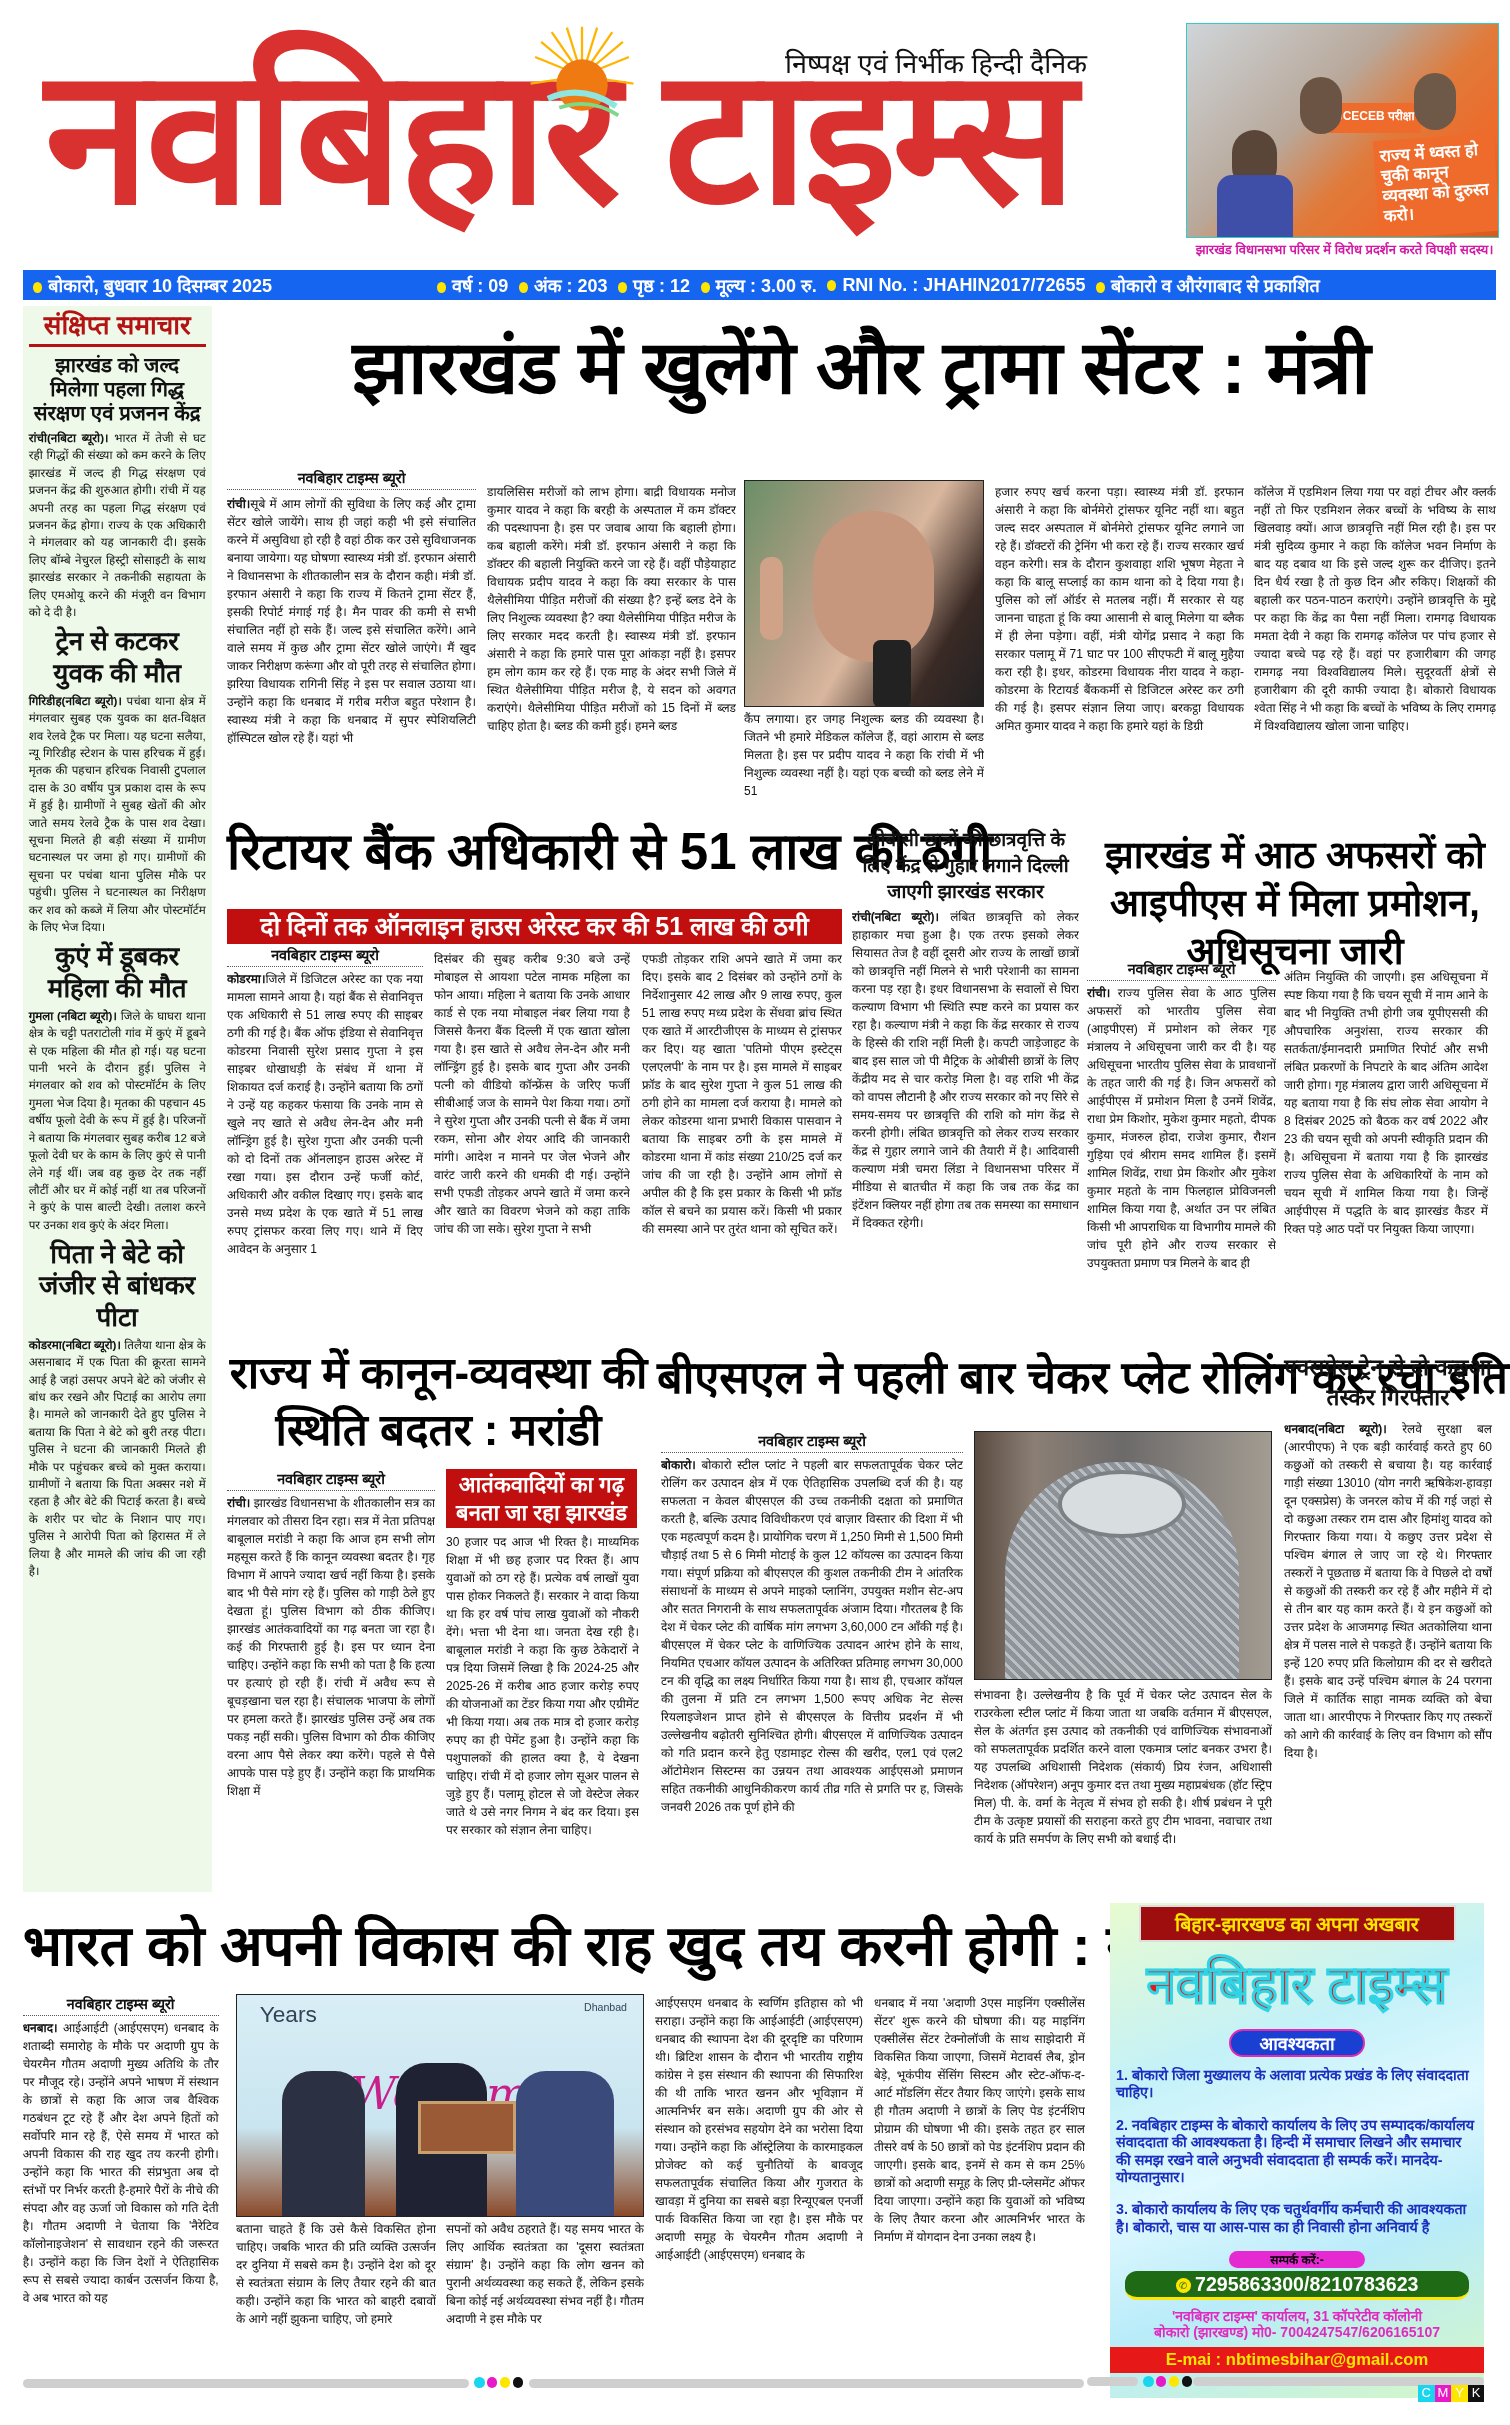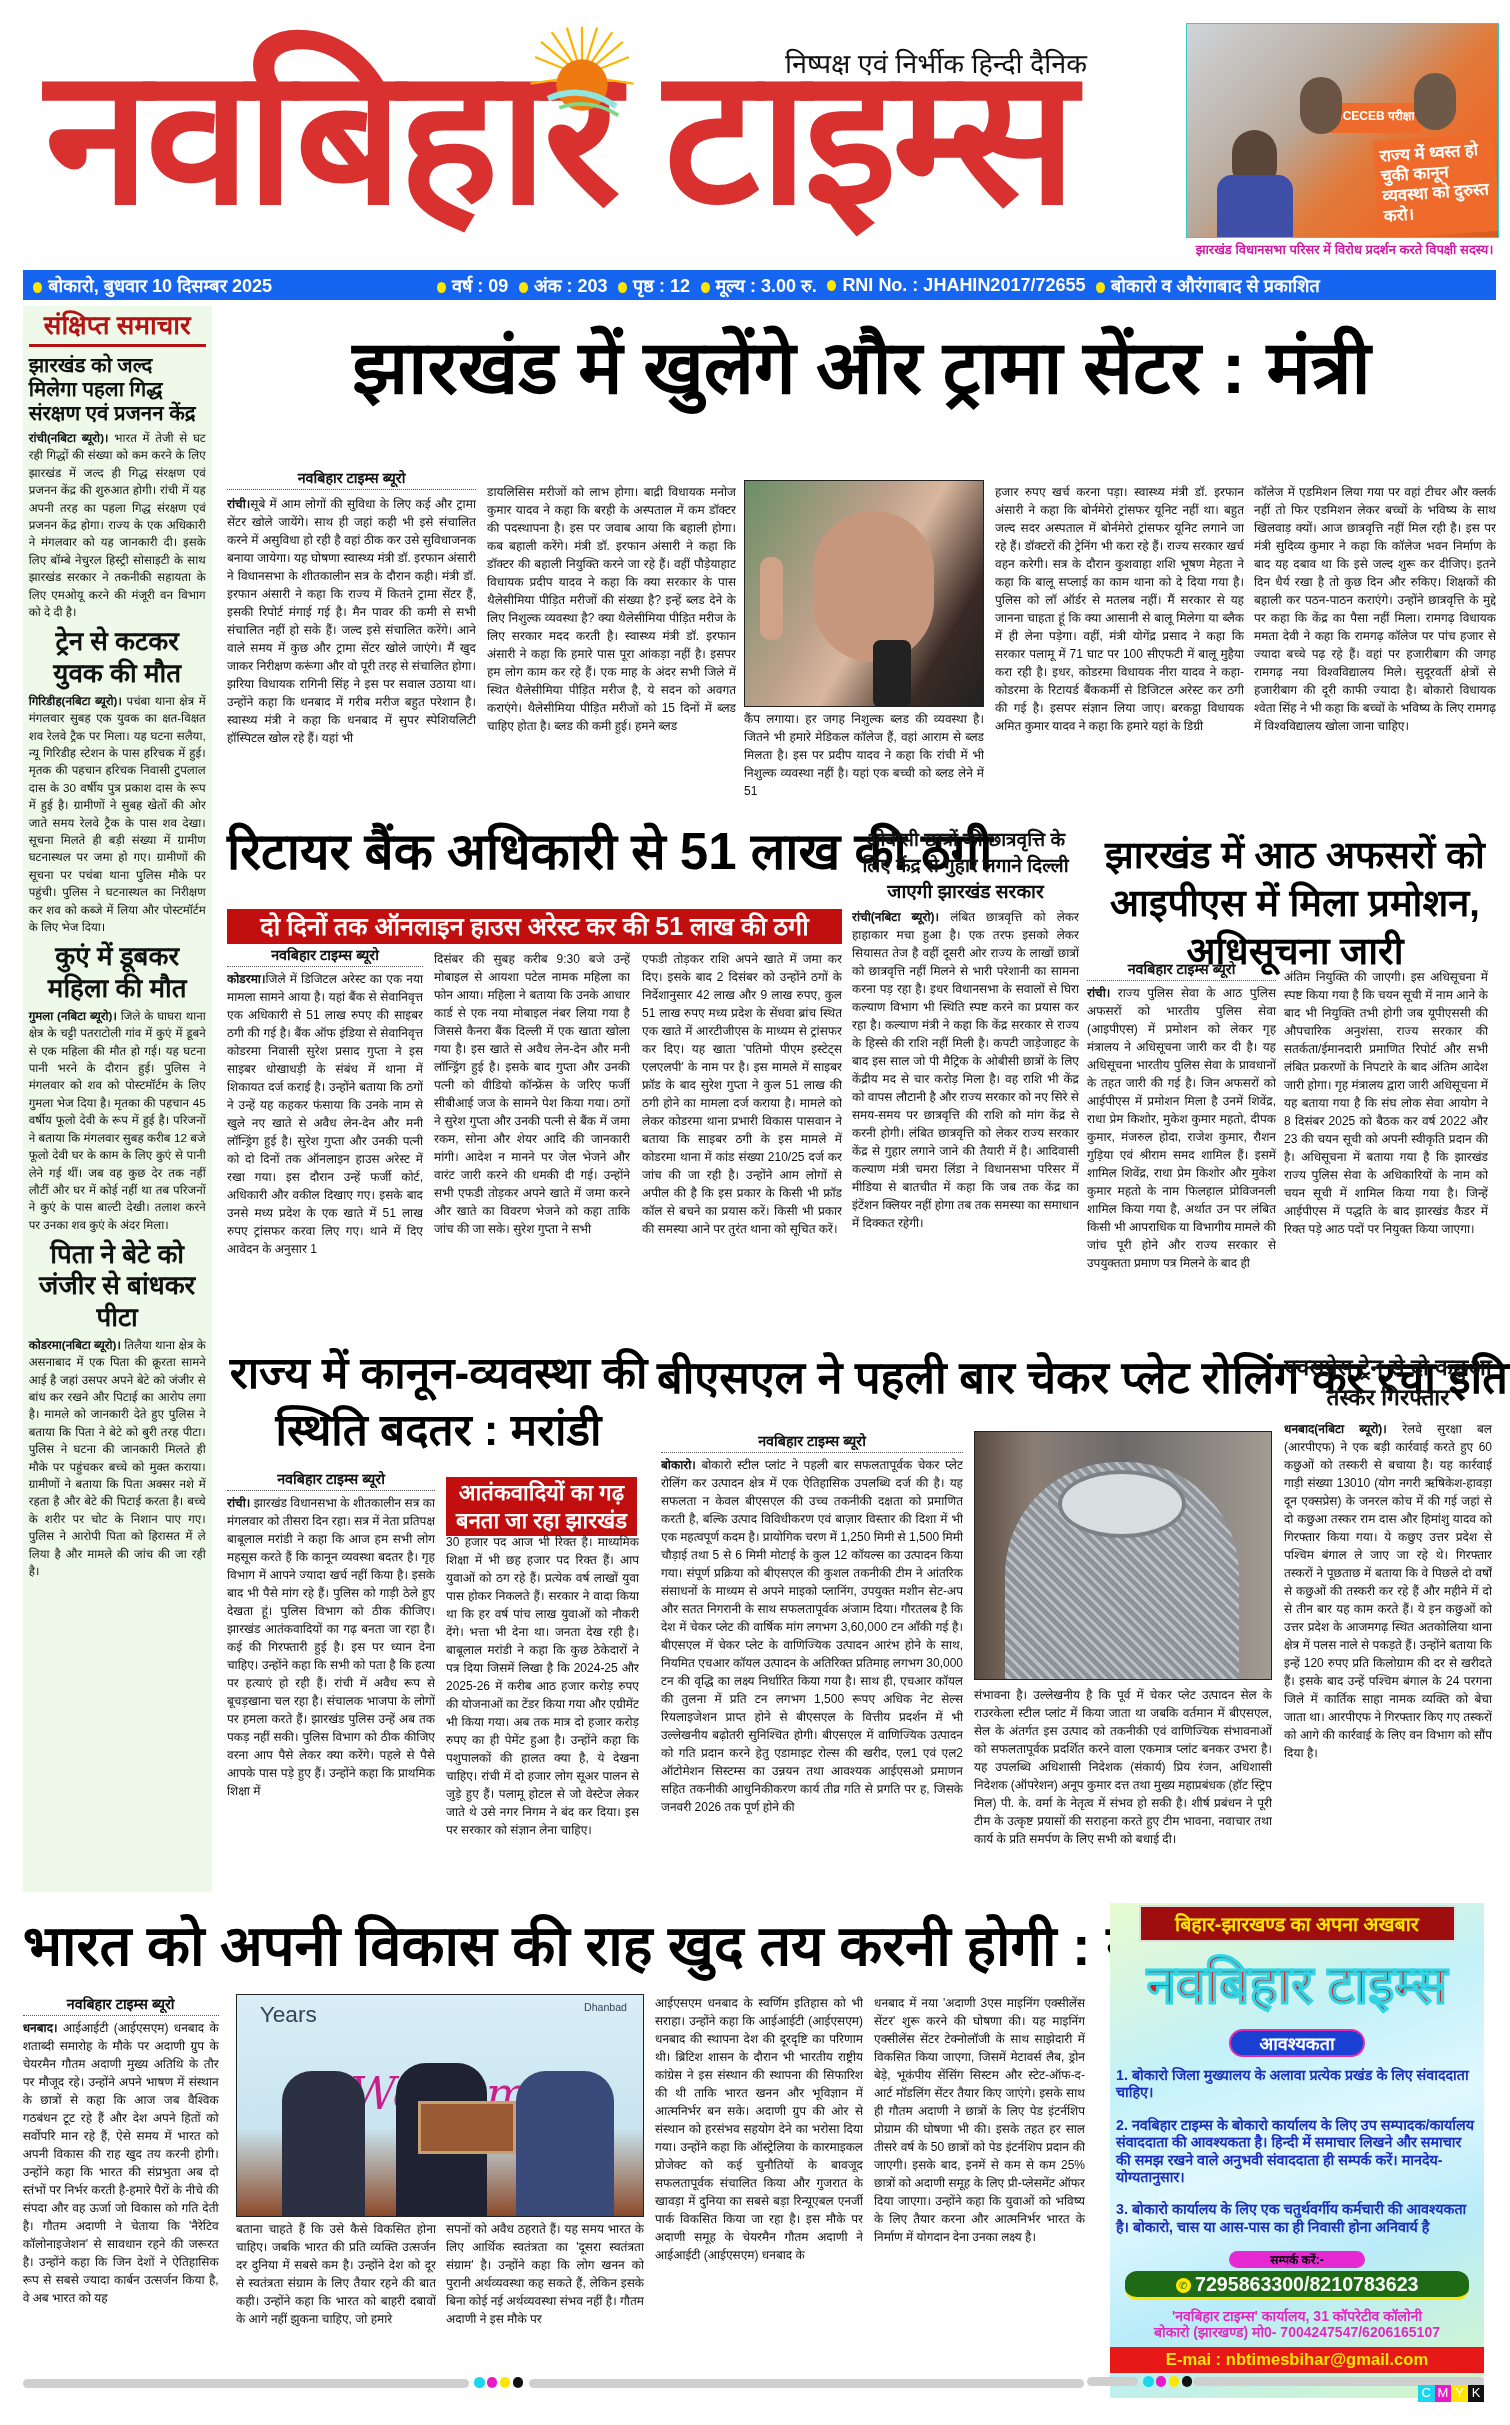--- a/index.html
+++ b/index.html
@@ -82,21 +82,21 @@
   <span><span class="dot"></span><span>अंक : 203</span></span>
   <span><span class="dot"></span><span>पृष्ठ : 12</span></span>
   <span><span class="dot"></span><span>मूल्य : 3.00 रु.</span></span>
   <span><span class="dot"></span><span>RNI No. : JHAHIN2017/72655</span></span>
   <span><span class="dot"></span><span>बोकारो व औरंगाबाद से प्रकाशित</span></span>
 </div>
 
 <div class="abs sidebar">
   <div class="sb-title">संक्षिप्त समाचार</div>
   <div>
-    <div class="sb-head" style="font-size:20.4px;">झारखंड को जल्द मिलेगा पहला गिद्ध संरक्षण एवं प्रजनन केंद्र</div>
+    <div class="sb-head" style="font-size:20.4px;text-align:center;">झारखंड को जल्द मिलेगा पहला गिद्ध संरक्षण एवं प्रजनन केंद्र</div>
     <div class="sb-body"><b>रांची(नबिटा ब्यूरो)।</b> <span>भारत में तेजी से घट रही गिद्धों की संख्या को कम करने के लिए झारखंड में जल्द ही गिद्ध संरक्षण एवं प्रजनन केंद्र की शुरुआत होगी। रांची में यह अपनी तरह का पहला गिद्ध संरक्षण एवं प्रजनन केंद्र होगा। राज्य के एक अधिकारी ने मंगलवार को यह जानकारी दी। इसके लिए बॉम्बे नेचुरल हिस्ट्री सोसाइटी के साथ झारखंड सरकार ने तकनीकी सहायता के लिए एमओयू करने की मंजूरी वन विभाग को दे दी है।</span></div>
   </div>
   <div>
     <div class="sb-head big">ट्रेन से कटकर युवक की मौत</div>
     <div class="sb-body"><b>गिरिडीह(नबिटा ब्यूरो)।</b> <span>पचंबा थाना क्षेत्र में मंगलवार सुबह एक युवक का क्षत-विक्षत शव रेलवे ट्रैक पर मिला। यह घटना सलैया, न्यू गिरिडीह स्टेशन के पास हरिचक में हुई। मृतक की पहचान हरिचक निवासी टुपलाल दास के 30 वर्षीय पुत्र प्रकाश दास के रूप में हुई है। ग्रामीणों ने सुबह खेतों की ओर जाते समय रेलवे ट्रैक के पास शव देखा। सूचना मिलते ही बड़ी संख्या में ग्रामीण घटनास्थल पर जमा हो गए। ग्रामीणों की सूचना पर पचंबा थाना पुलिस मौके पर पहुंची। पुलिस ने घटनास्थल का निरीक्षण कर शव को कब्जे में लिया और पोस्टमॉर्टम के लिए भेज दिया।</span></div>
   </div>
   <div>
     <div class="sb-head big">कुएं में डूबकर महिला की मौत</div>
     <div class="sb-body"><b>गुमला (नबिटा ब्यूरो)।</b> <span>जिले के घाघरा थाना क्षेत्र के चट्टी पतराटोली गांव में कुएं में डूबने से एक महिला की मौत हो गई। यह घटना पानी भरने के दौरान हुई। पुलिस ने मंगलवार को शव को पोस्टमॉर्टम के लिए गुमला भेज दिया है। मृतका की पहचान 45 वर्षीय फूलो देवी के रूप में हुई है। परिजनों ने बताया कि मंगलवार सुबह करीब 12 बजे फूलो देवी घर के काम के लिए कुएं से पानी लेने गई थीं। जब वह कुछ देर तक नहीं लौटीं और घर में कोई नहीं था तब परिजनों ने कुएं के पास बाल्टी देखी। तलाश करने पर उनका शव कुएं के अंदर मिला।</span></div>
   </div>
@@ -141,21 +141,21 @@
   <div class="col" style="margin-top:3px;height:362px;overflow:hidden;"><b>रांची।</b> <span>राज्य पुलिस सेवा के आठ पुलिस अफसरों को भारतीय पुलिस सेवा (आइपीएस) में प्रमोशन को लेकर गृह मंत्रालय ने अधिसूचना जारी कर दी है। यह अधिसूचना भारतीय पुलिस सेवा के प्रावधानों के तहत जारी की गई है। जिन अफसरों को आईपीएस में प्रमोशन मिला है उनमें शिवेंद्र, राधा प्रेम किशोर, मुकेश कुमार महतो, दीपक कुमार, मंजरुल होदा, राजेश कुमार, रौशन गुड़िया एवं श्रीराम समद शामिल हैं। इसमें शामिल शिवेंद्र, राधा प्रेम किशोर और मुकेश कुमार महतो के नाम फिलहाल प्रोविजनली शामिल किया गया है, अर्थात उन पर लंबित किसी भी आपराधिक या विभागीय मामले की जांच पूरी होने और राज्य सरकार से उपयुक्तता प्रमाण पत्र मिलने के बाद ही</span></div>
 </div>
 <div class="abs col" style="left:1284px;top:968px;width:204px;height:370px;overflow:hidden;">अंतिम नियुक्ति की जाएगी। इस अधिसूचना में स्पष्ट किया गया है कि चयन सूची में नाम आने के बाद भी नियुक्ति तभी होगी जब यूपीएससी की औपचारिक अनुशंसा, राज्य सरकार की सतर्कता/ईमानदारी प्रमाणित रिपोर्ट और सभी लंबित प्रकरणों के निपटारे के बाद अंतिम आदेश जारी होगा। गृह मंत्रालय द्वारा जारी अधिसूचना में यह बताया गया है कि संघ लोक सेवा आयोग ने 8 दिसंबर 2025 को बैठक कर वर्ष 2022 और 23 की चयन सूची को अपनी स्वीकृति प्रदान की है। अधिसूचना में बताया गया है कि झारखंड राज्य पुलिस सेवा के अधिकारियों के नाम को चयन सूची में शामिल किया गया है। जिन्हें आईपीएस में पद्धति के बाद झारखंड कैडर में रिक्त पड़े आठ पदों पर नियुक्त किया जाएगा।</div>
 
 <div class="abs headline" style="left:227px;top:1348px;width:423px;font-size:44px;text-align:center;">राज्य में कानून-व्यवस्था की</div>
 <div class="abs headline" style="left:227px;top:1405px;width:423px;font-size:44px;text-align:center;">स्थिति बदतर : मरांडी</div>
 <div class="abs" style="left:227px;top:1469px;width:208px;">
   <div class="byline">नवबिहार टाइम्स ब्यूरो</div>
   <div class="col" style="margin-top:3px;height:423px;overflow:hidden;"><b>रांची।</b> <span>झारखंड विधानसभा के शीतकालीन सत्र का मंगलवार को तीसरा दिन रहा। सत्र में नेता प्रतिपक्ष बाबूलाल मरांडी ने कहा कि आज हम सभी लोग महसूस करते हैं कि कानून व्यवस्था बदतर है। गृह विभाग में आपने ज्यादा खर्च नहीं किया है। इसके बाद भी पैसे मांग रहे हैं। पुलिस को गाड़ी ठेले हुए देखता हूं। पुलिस विभाग को ठीक कीजिए। झारखंड आतंकवादियों का गढ़ बनता जा रहा है। कई की गिरफ्तारी हुई है। इस पर ध्यान देना चाहिए। उन्होंने कहा कि सभी को पता है कि हत्या पर हत्याएं हो रही हैं। रांची में अवैध रूप से बूचड़खाना चल रहा है। संचालक भाजपा के लोगों पर हमला करते हैं। झारखंड पुलिस उन्हें अब तक पकड़ नहीं सकी। पुलिस विभाग को ठीक कीजिए वरना आप पैसे लेकर क्या करेंगे। पहले से पैसे आपके पास पड़े हुए हैं। उन्होंने कहा कि प्राथमिक शिक्षा में</span></div>
 </div>
-<div class="abs redbar" style="left:446px;top:1469px;width:191px;height:59px;font-size:22px;line-height:28px;white-space:normal;padding-top:1.5px;margin-top:8px;">आतंकवादियों का गढ़ बनता जा रहा झारखंड</div>
+<div class="abs redbar" style="left:446px;top:1469px;width:191px;height:59px;font-size:22px;line-height:28px;white-space:normal;padding-top:1.5px;">आतंकवादियों का गढ़ बनता जा रहा झारखंड</div>
 <div class="abs col" style="left:446px;top:1533px;width:193px;height:362px;overflow:hidden;">30 हजार पद आज भी रिक्त है। माध्यमिक शिक्षा में भी छह हजार पद रिक्त हैं। आप युवाओं को ठग रहे हैं। प्रत्येक वर्ष लाखों युवा पास होकर निकलते हैं। सरकार ने वादा किया था कि हर वर्ष पांच लाख युवाओं को नौकरी देंगे। भत्ता भी देना था। जनता देख रही है। बाबूलाल मरांडी ने कहा कि कुछ ठेकेदारों ने पत्र दिया जिसमें लिखा है कि 2024-25 और 2025-26 में करीब आठ हजार करोड़ रुपए की योजनाओं का टेंडर किया गया और एग्रीमेंट भी किया गया। अब तक मात्र दो हजार करोड़ रुपए का ही पेमेंट हुआ है। उन्होंने कहा कि पशुपालकों की हालत क्या है, ये देखना चाहिए। रांची में दो हजार लोग सूअर पालन से जुड़े हुए हैं। पलामू होटल से जो वेस्टेज लेकर जाते थे उसे नगर निगम ने बंद कर दिया। इस पर सरकार को संज्ञान लेना चाहिए।</div>
 
 <div class="abs headline" style="left:657px;top:1352px;width:604px;font-size:45px;text-align:center;">बीएसएल ने पहली बार चेकर प्लेट रोलिंग कर रचा इतिहास</div>
 <div class="abs" style="left:661px;top:1431px;width:302px;">
   <div class="byline">नवबिहार टाइम्स ब्यूरो</div>
   <div class="col" style="margin-top:3px;height:453px;overflow:hidden;"><b>बोकारो।</b> <span>बोकारो स्टील प्लांट ने पहली बार सफलतापूर्वक चेकर प्लेट रोलिंग कर उत्पादन क्षेत्र में एक ऐतिहासिक उपलब्धि दर्ज की है। यह सफलता न केवल बीएसएल की उच्च तकनीकी दक्षता को प्रमाणित करती है, बल्कि उत्पाद विविधीकरण एवं बाज़ार विस्तार की दिशा में भी एक महत्वपूर्ण कदम है। प्रायोगिक चरण में 1,250 मिमी से 1,500 मिमी चौड़ाई तथा 5 से 6 मिमी मोटाई के कुल 12 कॉयल्स का उत्पादन किया गया। संपूर्ण प्रक्रिया को बीएसएल की कुशल तकनीकी टीम ने आंतरिक संसाधनों के माध्यम से अपने माइको प्लानिंग, उपयुक्त मशीन सेट-अप और सतत निगरानी के साथ सफलतापूर्वक अंजाम दिया। गौरतलब है कि देश में चेकर प्लेट की वार्षिक मांग लगभग 3,60,000 टन आँकी गई है। बीएसएल में चेकर प्लेट के वाणिज्यिक उत्पादन आरंभ होने के साथ, नियमित एचआर कॉयल उत्पादन के अतिरिक्त प्रतिमाह लगभग 30,000 टन की वृद्धि का लक्ष्य निर्धारित किया गया है। साथ ही, एचआर कॉयल की तुलना में प्रति टन लगभग 1,500 रूपए अधिक नेट सेल्स रियलाइजेशन प्राप्त होने से बीएसएल के वित्तीय प्रदर्शन में भी उल्लेखनीय बढ़ोतरी सुनिश्चित होगी। बीएसएल में वाणिज्यिक उत्पादन को गति प्रदान करने हेतु एडामाइट रोल्स की खरीद, एल1 एवं एल2 ऑटोमेशन सिस्टम्स का उन्नयन तथा आवश्यक आईएसओ प्रमाणन सहित तकनीकी आधुनिकीकरण कार्य तीव्र गति से प्रगति पर ह, जिसके जनवरी 2026 तक पूर्ण होने की</span></div>
 </div>
 <div class="abs photo" style="left:974px;top:1431px;width:298px;height:249px;background:linear-gradient(90deg,#5a4b40 0%,#8b7f75 20%,#6c6a6a 50%,#a39c92 100%);">
   <div style="position:absolute;left:30px;top:30px;width:234px;height:242px;border-radius:113px 113px 0 0;background:repeating-linear-gradient(45deg,#8e9399 0 4.5px,#b9bec3 4.5px 7.6px);"></div>
   <div style="position:absolute;left:83px;top:38px;width:128px;height:68px;border-radius:50%;background:#d8dde0;border:4.5px solid #7c8186;"></div>

